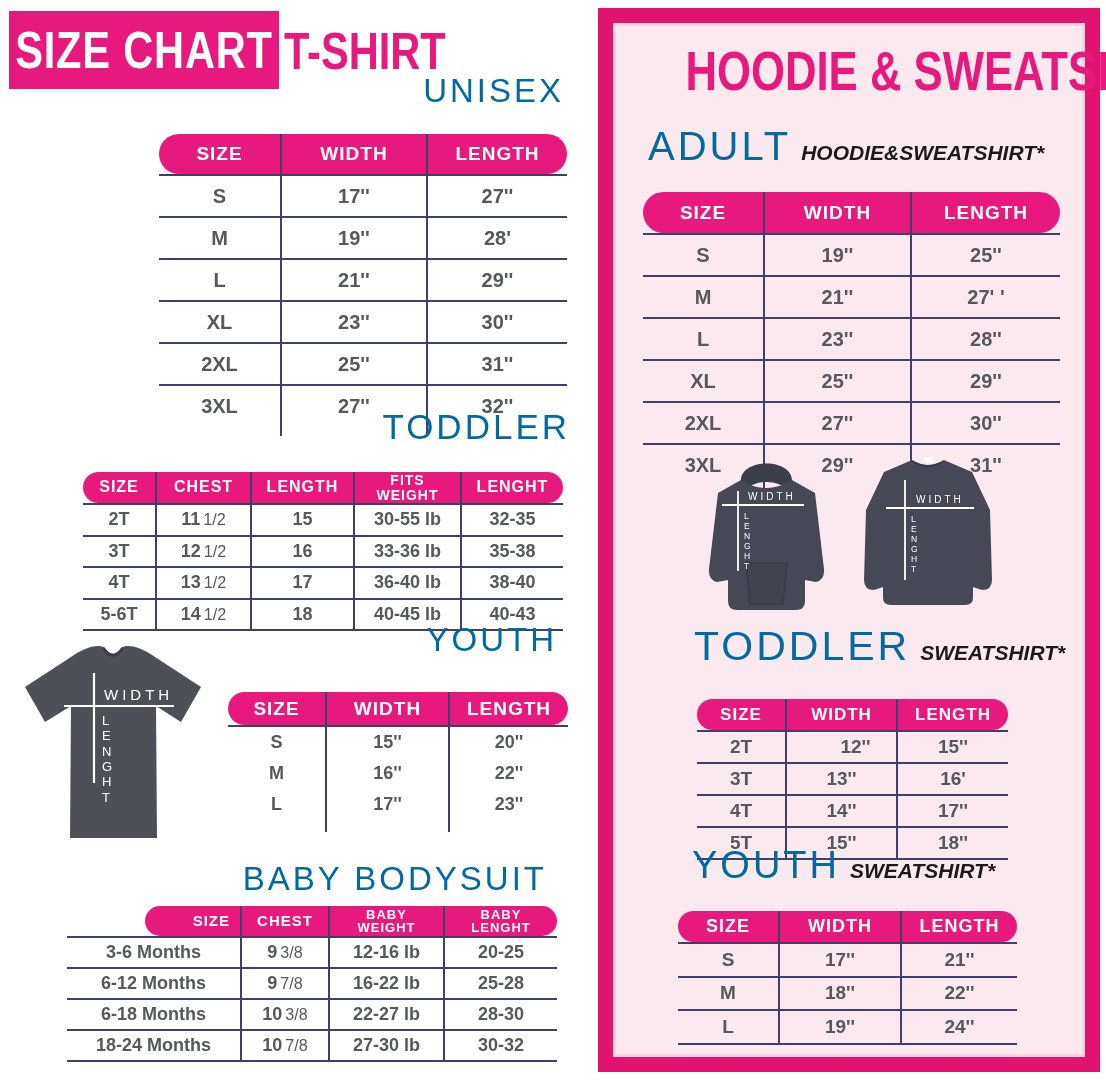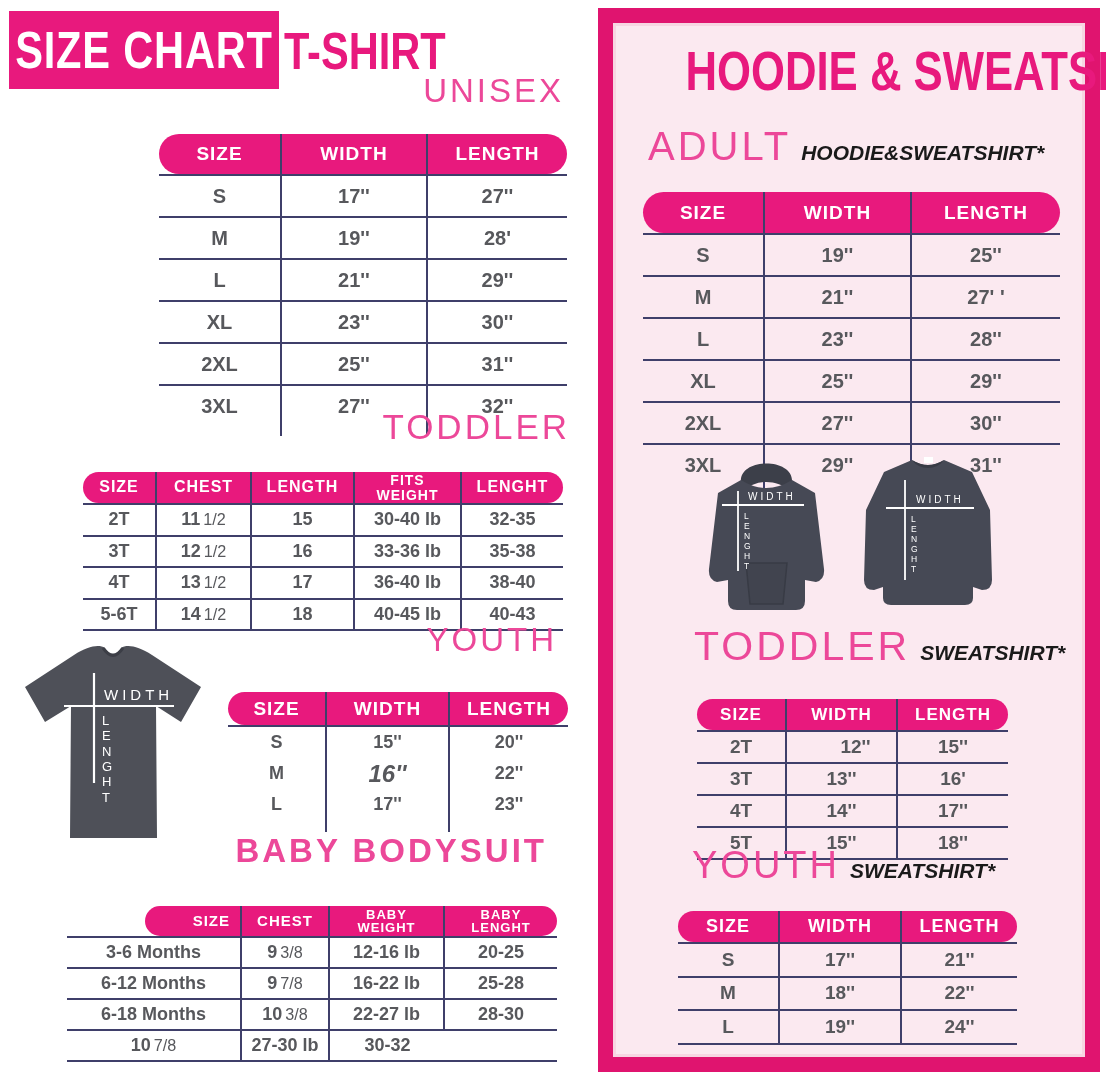--- a/index.html
+++ b/index.html
@@ -20,21 +20,21 @@
   .pinktitle{
     color:#E8197D;font-weight:700;white-space:nowrap;
   }
   .pinktitle .cond{display:inline-block;transform:scaleX(.80);transform-origin:left center;}
   .main-title-right{
     color:#E8197D;font-weight:700;text-align:center;white-space:nowrap;
   }
   .main-title-right .cond{display:inline-block;transform:scaleX(.78);transform-origin:center;}
 
   .sec-title{
-    color:#ec4899;font-weight:400;letter-spacing:3px;white-space:nowrap;
+    color:#0369a1;font-weight:400;letter-spacing:3px;white-space:nowrap;
   }
   .sec-sub{
     color:#1a1a1a;font-weight:700;font-style:italic;font-size:21px;letter-spacing:0px;
     margin-left:10px;
   }
   .right-align{text-align:right;}
 
   
   .size-table{position:absolute;}
   .thead{position:relative;}
@@ -139,21 +139,21 @@
       </div>
     </div>
     <div class="tbody bline">
       <div class="trow" style="grid-template-columns: 74px 95px 103px 107px 101px; height: 29.5px;">
         <div class="td divr" style="font-size: 18px;">2T</div>
         <div class="td divr" style="font-size: 18px;">
           <span>11</span>
           <span class="frac">1/2</span>
         </div>
         <div class="td divr" style="font-size: 18px;">15</div>
-        <div class="td divr" style="font-size: 18px;">30-40 lb</div>
+        <div class="td divr" style="font-size: 18px;">30-55 lb</div>
         <div class="td" style="font-size: 18px;">32-35</div>
       </div>
       <div class="trow sep" style="grid-template-columns: 74px 95px 103px 107px 101px; height: 29.5px;">
         <div class="td divr" style="font-size: 18px;">3T</div>
         <div class="td divr" style="font-size: 18px;">
           <span>12</span>
           <span class="frac">1/2</span>
         </div>
         <div class="td divr" style="font-size: 18px;">16</div>
         <div class="td divr" style="font-size: 18px;">33-36 lb</div>
@@ -194,21 +194,21 @@
       </div>
     </div>
     <div class="tbody">
       <div class="trow" style="grid-template-columns: 99px 123px 118px; height: 31px;">
         <div class="td divr" style="font-size: 18px;">S</div>
         <div class="td divr" style="font-size: 18px;">15''</div>
         <div class="td" style="font-size: 18px;">20''</div>
       </div>
       <div class="trow" style="grid-template-columns: 99px 123px 118px; height: 31px;">
         <div class="td divr" style="font-size: 18px;">M</div>
-        <div class="td divr" style="font-size: 24px; font-style: italic;">16''</div>
+        <div class="td divr" style="font-size: 18px;">16''</div>
         <div class="td" style="font-size: 18px;">22''</div>
       </div>
       <div class="trow" style="grid-template-columns: 99px 123px 118px; height: 31px;">
         <div class="td divr" style="font-size: 18px;">L</div>
         <div class="td divr" style="font-size: 18px;">17''</div>
         <div class="td" style="font-size: 18px;">23''</div>
       </div>
     </div>
     <div class="extend-row" style="grid-template-columns: 99px 123px 118px; height: 12px;">
       <div class="xc divr"></div>
@@ -219,21 +219,21 @@
 
 <svg class="abs" style="left:14px;top:633px;" width="198" height="215" viewBox="0 0 198 215">
   <path d="M60,22 C74,13 85,11 91,15 Q99,26 107,15 C113,11 124,13 138,22 L187,54 L167,89 L142,73 L143,205 L56,205 L57,73 L31,89 L11,54 Z" fill="#4E5058"></path>
   <path d="M89,15 Q99,30 109,15" fill="none" stroke="#3C3E46" stroke-width="3"></path>
   <line x1="80" y1="40" x2="80" y2="150" stroke="#ffffff" stroke-width="2.2"></line>
   <line x1="50" y1="73" x2="160" y2="73" stroke="#ffffff" stroke-width="2.2"></line>
   <text x="90" y="67" fill="#ffffff" font-size="15" letter-spacing="4">WIDTH</text>
   <text x="88" y="92" fill="#ffffff" font-size="13"><tspan x="88" dy="0">L</tspan><tspan x="88" dy="15.34">E</tspan><tspan x="88" dy="15.34">N</tspan><tspan x="88" dy="15.34">G</tspan><tspan x="88" dy="15.34">H</tspan><tspan x="88" dy="15.34">T</tspan></text>
 </svg>
 
-<div class="abs sec-title" style="right:559px;left:auto;top:832px;font-size:33px;font-weight:bold;">BABY BODYSUIT</div>
+<div class="abs sec-title" style="right:559px;left:auto;top:860px;font-size:33px;">BABY BODYSUIT</div>
 
 <div class="size-table" style="left: 67px; top: 882px; width: 490px;">
     <div class="thead" style="height: 30px;">
       <div class="pillbg" style="left: 78px; right: 0px; border-radius: 17px;"></div>
       <div class="hgrid" style="grid-template-columns: 175px 88px 115px 112px; height: 30px;">
         <div class="th divr" style="font-size: 15px; justify-content: flex-end; padding-right: 10px;">SIZE</div>
         <div class="th divr" style="font-size: 15px;">CHEST</div>
         <div class="th divr" style="font-size: 13px;">BABY
 WEIGHT</div>
         <div class="th" style="font-size: 13px;">BABY
@@ -262,20 +262,21 @@
       <div class="trow sep" style="grid-template-columns: 175px 88px 115px 112px; height: 29px;">
         <div class="td divr" style="font-size: 18px;">6-18 Months</div>
         <div class="td divr" style="font-size: 18px;">
           <span>10</span>
           <span class="frac">3/8</span>
         </div>
         <div class="td divr" style="font-size: 18px;">22-27 lb</div>
         <div class="td" style="font-size: 18px;">28-30</div>
       </div>
       <div class="trow sep" style="grid-template-columns: 175px 88px 115px 112px; height: 29px;">
+        <div class="td divr" style="font-size: 18px;">18-24 Months</div>
         <div class="td divr" style="font-size: 18px;">
           <span>10</span>
           <span class="frac">7/8</span>
         </div>
         <div class="td divr" style="font-size: 18px;">27-30 lb</div>
         <div class="td" style="font-size: 18px;">30-32</div>
       </div>
     </div>
   </div>
 

